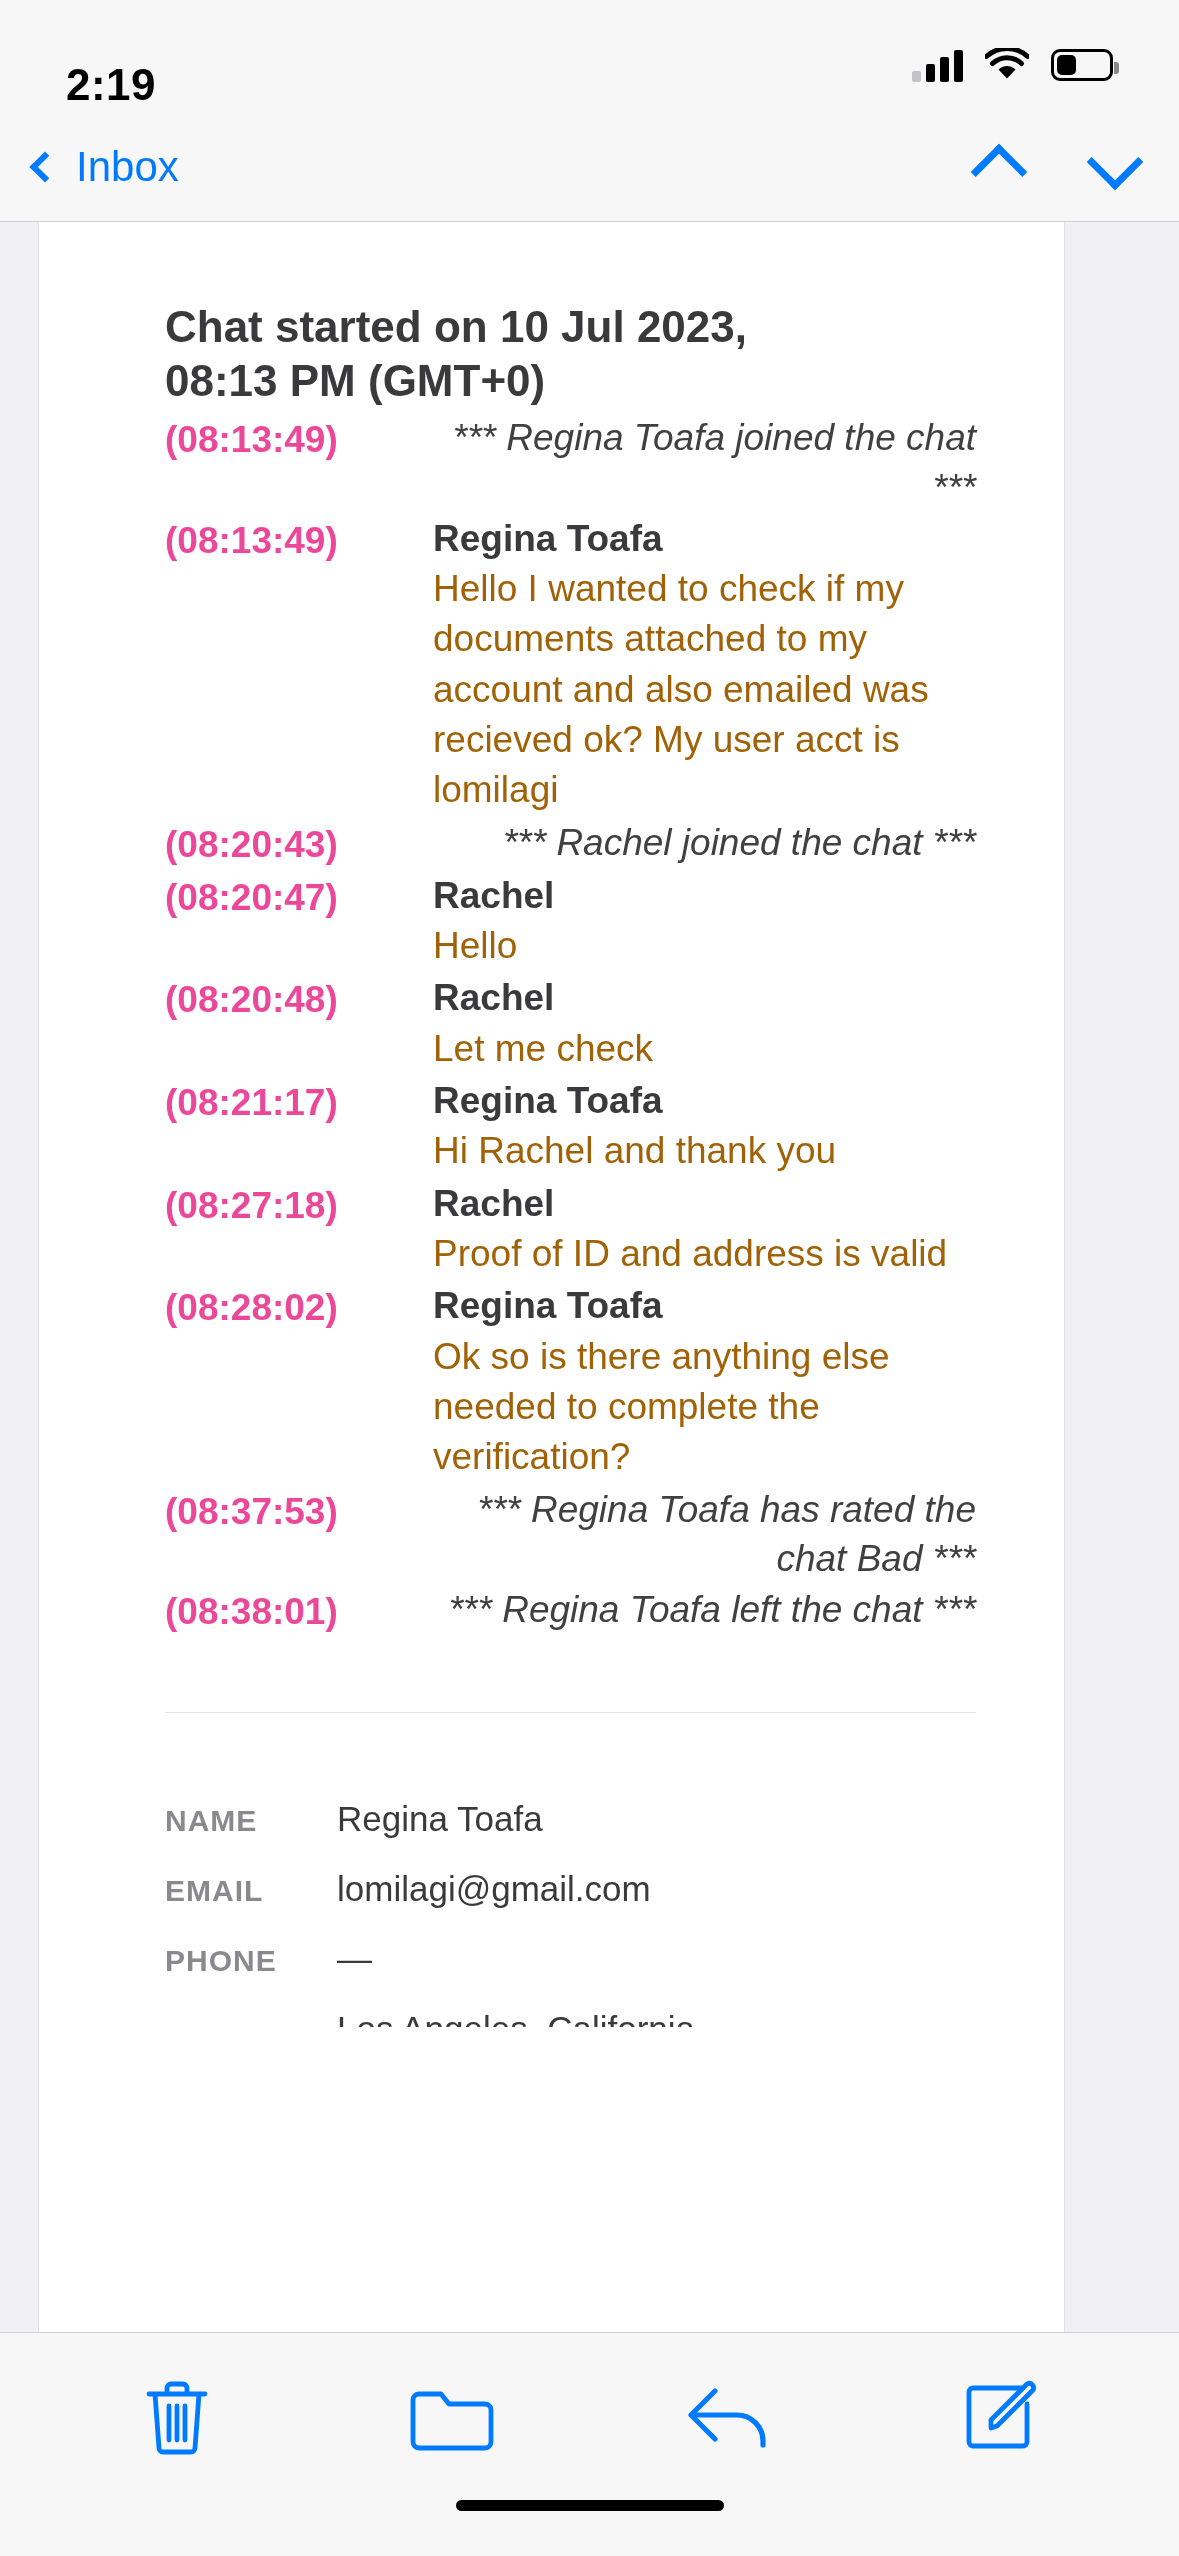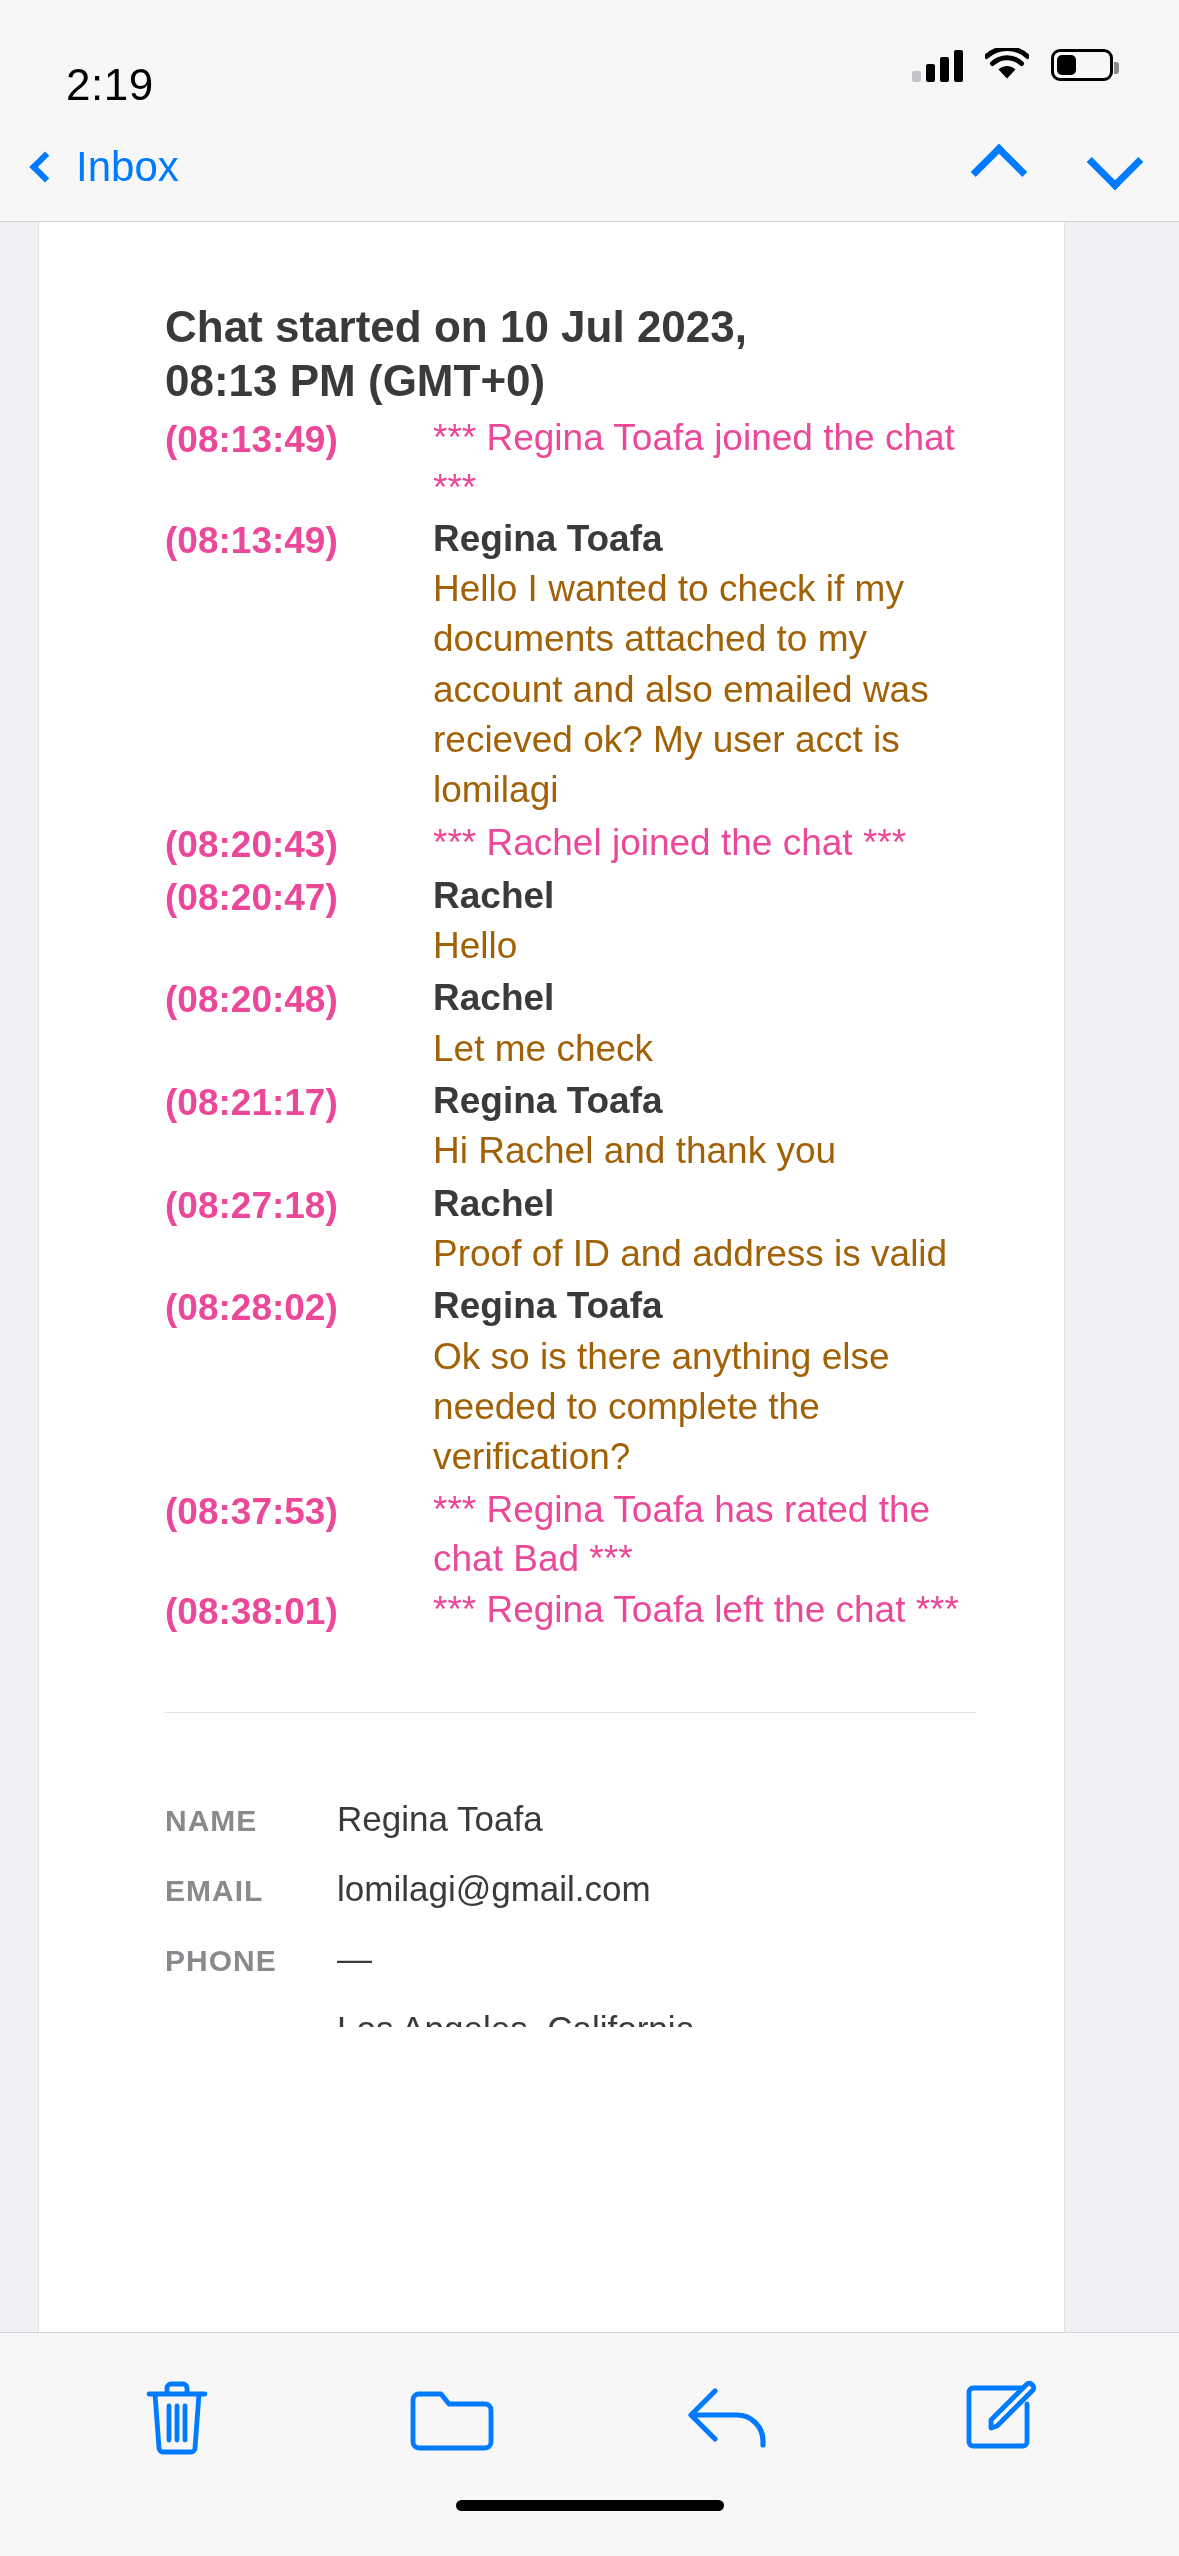--- a/index.html
+++ b/index.html
@@ -22,21 +22,21 @@
     height: 112px;
     background: #f7f7f8;
     display: flex;
     align-items: center;
     justify-content: space-between;
     padding: 18px 66px 0 66px;
     flex: none;
   }
   .status-time {
     font-size: 44px;
-    font-weight: 400;
+    font-weight: 700;
     color: #000;
     letter-spacing: 0.5px;
     margin-top: 39px;
   }
   .status-right {
     display: flex;
     align-items: center;
     gap: 22px;
   }
   .signal { display: flex; align-items: flex-end; gap: 5px; height: 34px; }
@@ -154,22 +154,24 @@
     flex: none;
     font-size: 37px;
     font-weight: 700;
     color: #ec4899;
     line-height: 1.33;
     padding-top: 2px;
   }
   .content { flex: 1; min-width: 0; }
   .sys {
     font-size: 37px;
-    color: #ec4899;
+    font-style: italic;
+    color: #404040;
     line-height: 1.33;
+    text-align: right;
   }
   .author {
     font-size: 37px;
     font-weight: 700;
     color: #3a3a3c;
     line-height: 1.36;
   }
   .msg {
     font-size: 37px;
     color: #a16207;

